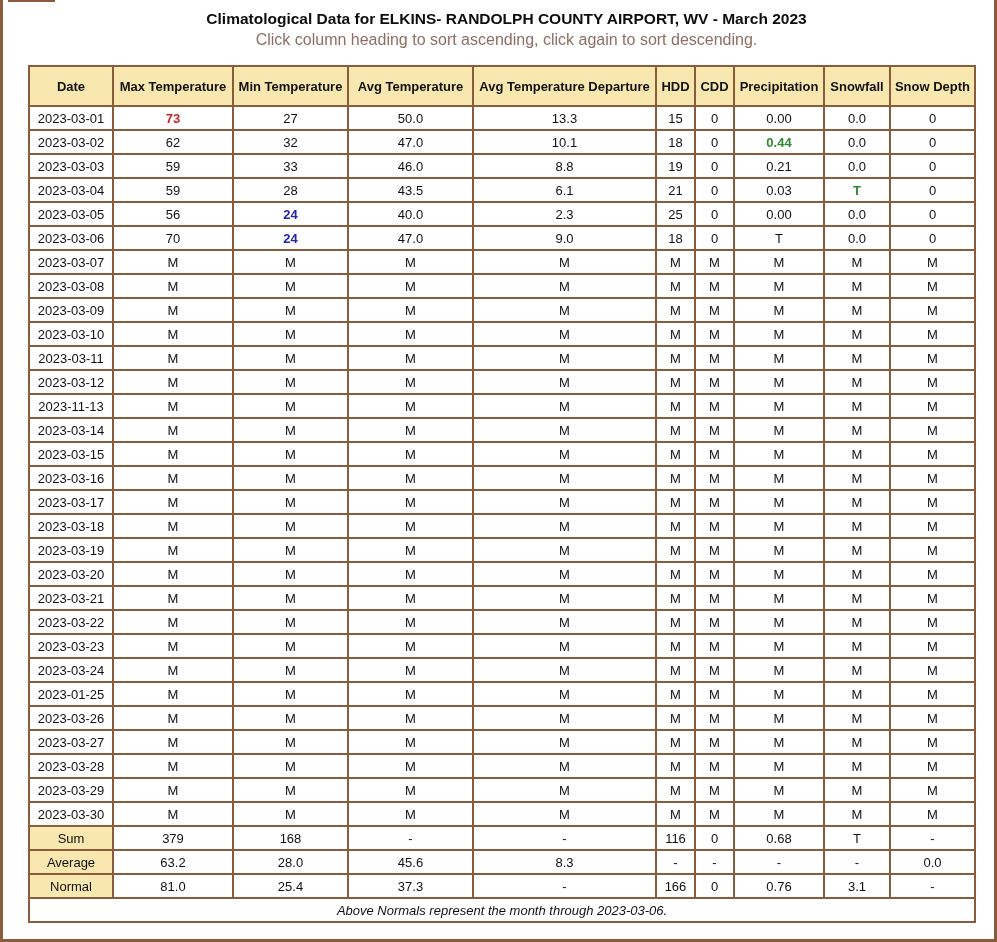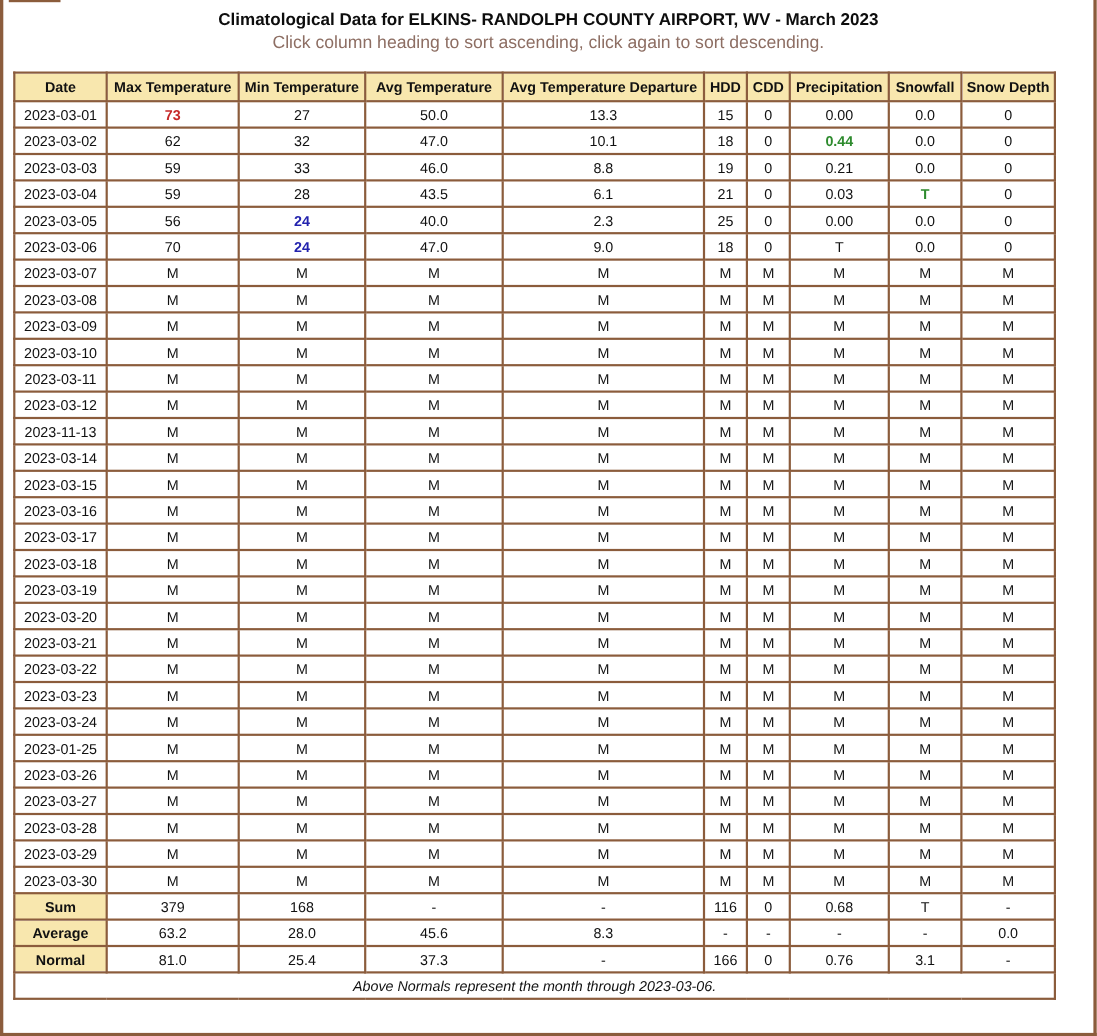--- a/index.html
+++ b/index.html
@@ -17,20 +17,21 @@
     font-family:"Liberation Sans","DejaVu Sans",sans-serif;
     color:#111;
   }
   .page{
     position:relative;
     width:997px;height:942px;
     border-left:3px solid var(--border);
     border-right:3px solid var(--border);
     border-bottom:3px solid var(--border);
     padding-top:8px;
+    padding-left:16px;
   }
   .top-notch{
     position:absolute;top:0;left:5px;width:47px;height:2px;
     background:var(--border);
   }
   .title{
     margin:2px 0 3px 0;
     text-align:center;
     font-size:15.5px;
     font-weight:bold;
@@ -56,25 +57,25 @@
     padding:1px 3px;
     height:24px;
     line-height:19px;
     overflow:hidden;
     white-space:nowrap;
   }
   table.climo thead th{
     background:var(--hdr-bg);
     font-weight:bold;
     cursor:pointer;
-    height:26px;
+    height:40px;
   }
   td.rowlab{
     background:var(--hdr-bg);
-    font-weight:bold;
+    font-weight:normal;
   }
   .c-red{color:var(--red);font-weight:bold;margin-top:23px;}
   .c-blue{color:var(--blue);font-weight:bold;}
   .c-green{color:var(--green);font-weight:bold;}
   tfoot td{
     font-style:italic;
     font-size:12.5px;
     height:21px;
     padding:1px 2px;
   }

